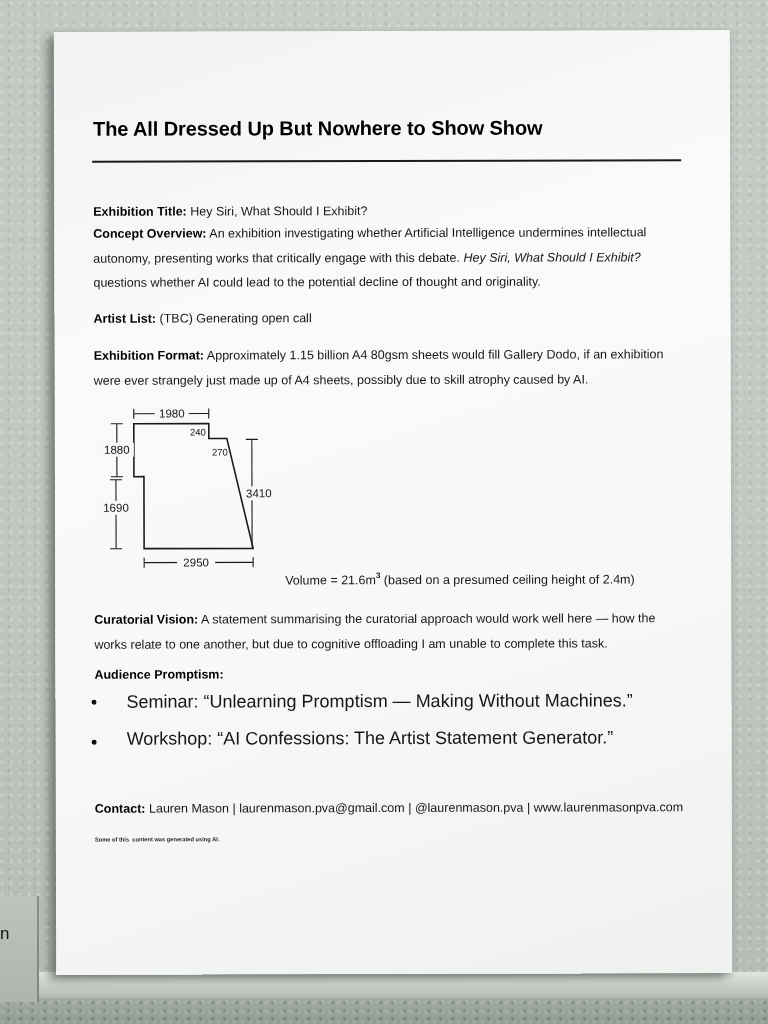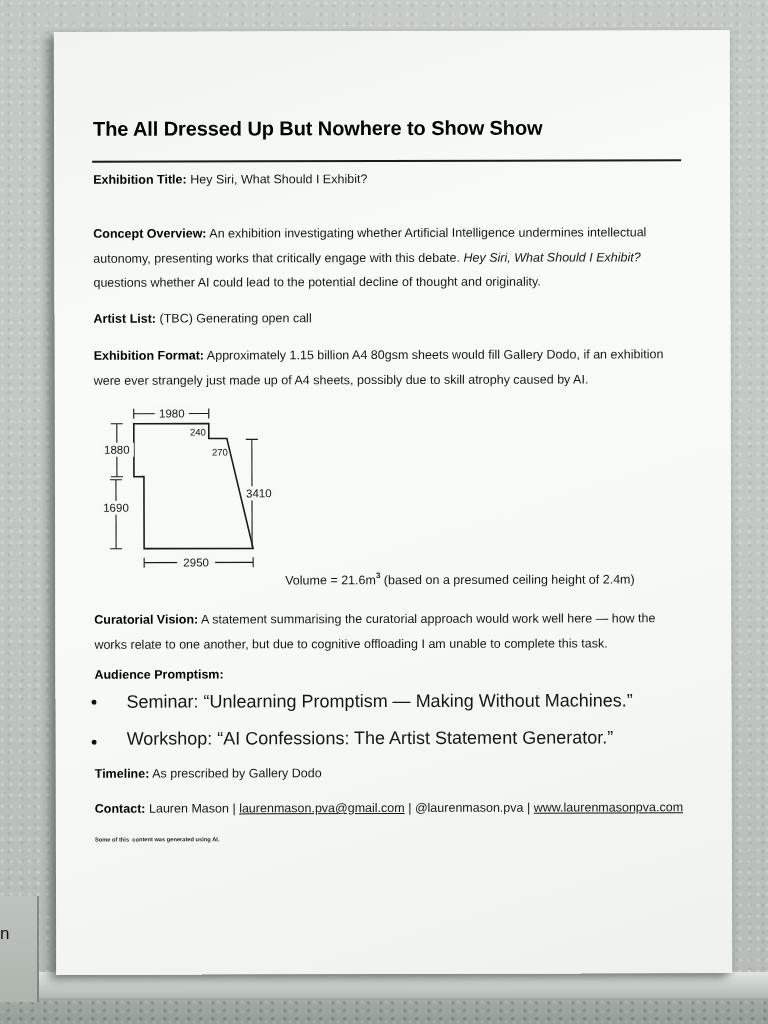--- a/index.html
+++ b/index.html
@@ -35,21 +35,21 @@
     box-shadow:-7px 5px 9px rgba(66,74,68,0.50), 0 2px 5px rgba(66,74,68,0.30);
     transform:rotate(-0.15deg);color:#161616;}
 
   .abs{position:absolute;left:39px;}
   .doc-title{font-size:20px;font-weight:bold;color:#000;letter-spacing:-0.1px;white-space:nowrap;}
   .rule{position:absolute;left:38px;width:589px;height:2px;background:#1b1b1b;}
   .line{font-size:12.5px;line-height:17px;white-space:nowrap;}
   .para{font-size:12.5px;line-height:24.5px;width:625px;}
   b{font-weight:bold;color:#000;}
   i{font-style:italic;}
-  .u{text-decoration:underline;}
+  .u{}
   .bullet-row{position:absolute;left:36px;display:flex;align-items:flex-start;}
   .dot{width:5px;height:5px;border-radius:50%;background:#111;margin:6px 0 0 0;flex:none;}
   .bullet-text{font-size:18px;line-height:17px;white-space:nowrap;margin-left:30px;}
   .volume{font-size:12.5px;line-height:17px;white-space:nowrap;}
   .volume sup{font-size:8px;font-weight:bold;position:relative;top:-1px;}
   .footnote{font-size:6px;line-height:9px;color:#1c1c1c;white-space:pre;font-weight:bold;transform:scale(0.95);transform-origin:left top;}
 
   svg text{font-family:"Liberation Sans",sans-serif;fill:#161616;}
   svg .shape{fill:none;stroke:#1a1a1a;stroke-width:1.6;stroke-linejoin:miter;}
   svg .dim{stroke:#1a1a1a;stroke-width:1.1;}
@@ -65,21 +65,21 @@
   <div class="side-fragment">
     <span>n</span>
   </div>
 
   <div class="paper">
 
     <div class="abs doc-title" style="top:86px;">The All Dressed Up But Nowhere to Show Show</div>
 
     <div class="rule" style="top:129px;"></div>
 
-    <div class="abs line" style="top:140px;"><b>Exhibition Title:</b> <span>Hey Siri, What Should I Exhibit?</span></div>
+    <div class="abs line" style="top:172px;"><b>Exhibition Title:</b> <span>Hey Siri, What Should I Exhibit?</span></div>
 
     <div class="abs para" style="top:190px;"><b>Concept Overview:</b> <span>An exhibition investigating whether Artificial Intelligence undermines intellectual</span><br><span>autonomy, presenting works that critically engage with this debate.</span> <i>Hey Siri, What Should I Exhibit?</i><br><span>questions whether AI could lead to the potential decline of thought and originality.</span></div>
 
     <div class="abs line" style="top:279px;"><b>Artist List:</b> <span>(TBC) Generating open call</span></div>
 
     <div class="abs para" style="top:312px;"><b>Exhibition Format:</b> <span>Approximately 1.15 billion A4 80gsm sheets would fill Gallery Dodo, if an exhibition</span><br><span>were ever strangely just made up of A4 sheets, possibly due to skill atrophy caused by AI.</span></div>
 
     <svg style="position:absolute;left:35px;top:368px;" width="202" height="194" viewBox="90 400 202 194">
       <path class="shape" d="M134,424 L209,424 L209,439 L227,439 L253,549 L144,549 L144,477 L134,477 Z"></path>
       <g>
@@ -128,20 +128,19 @@
 
     <div class="bullet-row" style="top:662px;">
       <span class="dot"></span>
       <span class="bullet-text">Seminar: “Unlearning Promptism — Making Without Machines.”</span>
     </div>
     <div class="bullet-row" style="top:699px;align-items:center;">
       <span class="dot"></span>
       <span class="bullet-text">Workshop: “AI Confessions: The Artist Statement Generator.”</span>
     </div>
 
-    <div class="abs line" style="top:734px;"><b>Timeline:</b> <span>As prescribed by Gallery Dodo</span></div>
 
     <div class="abs line" style="top:769px;"><b>Contact:</b> <span>Lauren Mason</span> <span>|</span> <span class="u">laurenmason.pva@gmail.com</span> <span>|</span> <span>@laurenmason.pva</span> <span>|</span> <span class="u">www.laurenmasonpva.com</span></div>
 
     <div class="abs footnote" style="top:804px;">Some of this  content was generated using AI.</div>
 
   </div>
 </div>
 
 </body></html>

